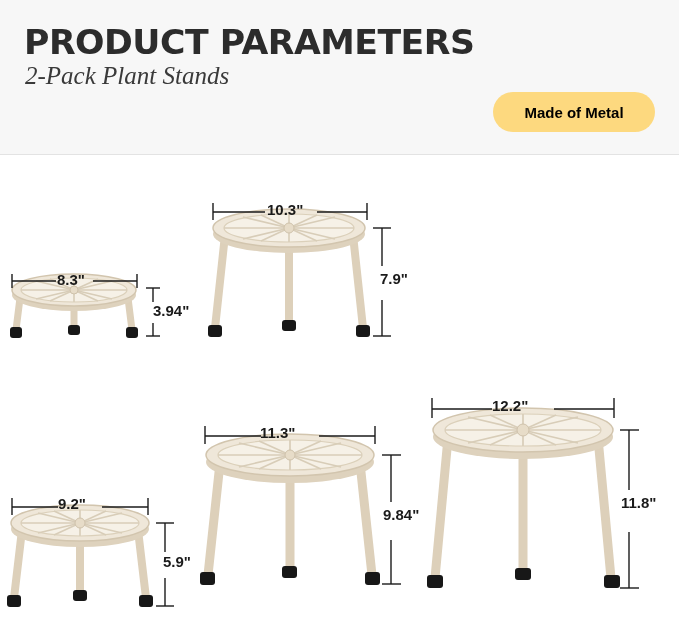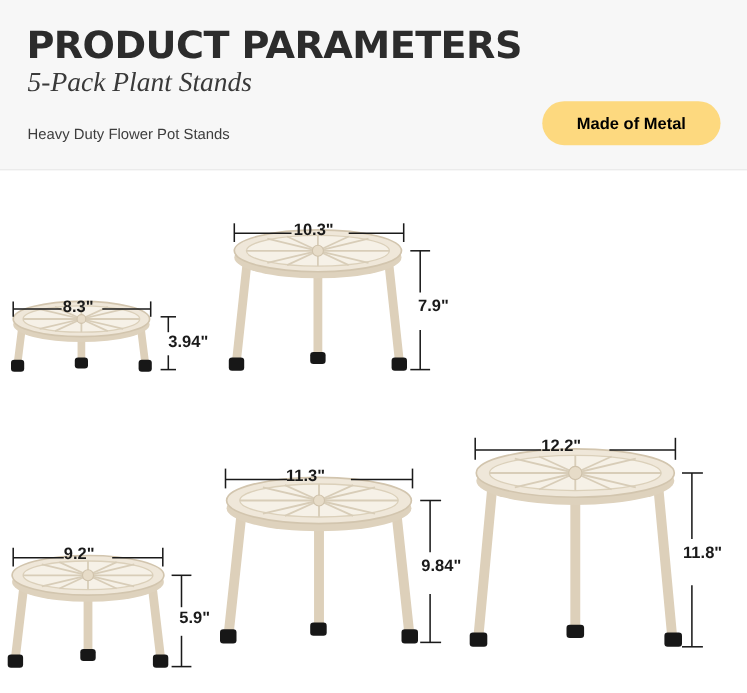--- a/index.html
+++ b/index.html
@@ -97,22 +97,21 @@
   }
   svg { display: block; overflow: visible; }
 </style>
 </head>
 <body>
 
 <div class="page">
 
   <div class="header">
     <div class="title-main">PRODUCT PARAMETERS</div>
-    <div class="title-sub">5-Pack Plant Stands</div>
-    <div class="title-desc">Heavy Duty Flower Pot Stands</div>
+    <div class="title-sub">2-Pack Plant Stands</div>
     <div class="badge">Made of Metal</div>
   </div>
 
   <div class="diagram">
 
     <div class="stand" style="left:0px; top:100px; width:230px; height:110px;">
       <svg width="230" height="115" viewBox="0 0 230 115">
 
         <g stroke="#ddd0ba" stroke-width="7" stroke-linecap="round" fill="none">
           <line x1="20" y1="43" x2="16" y2="75"></line>

